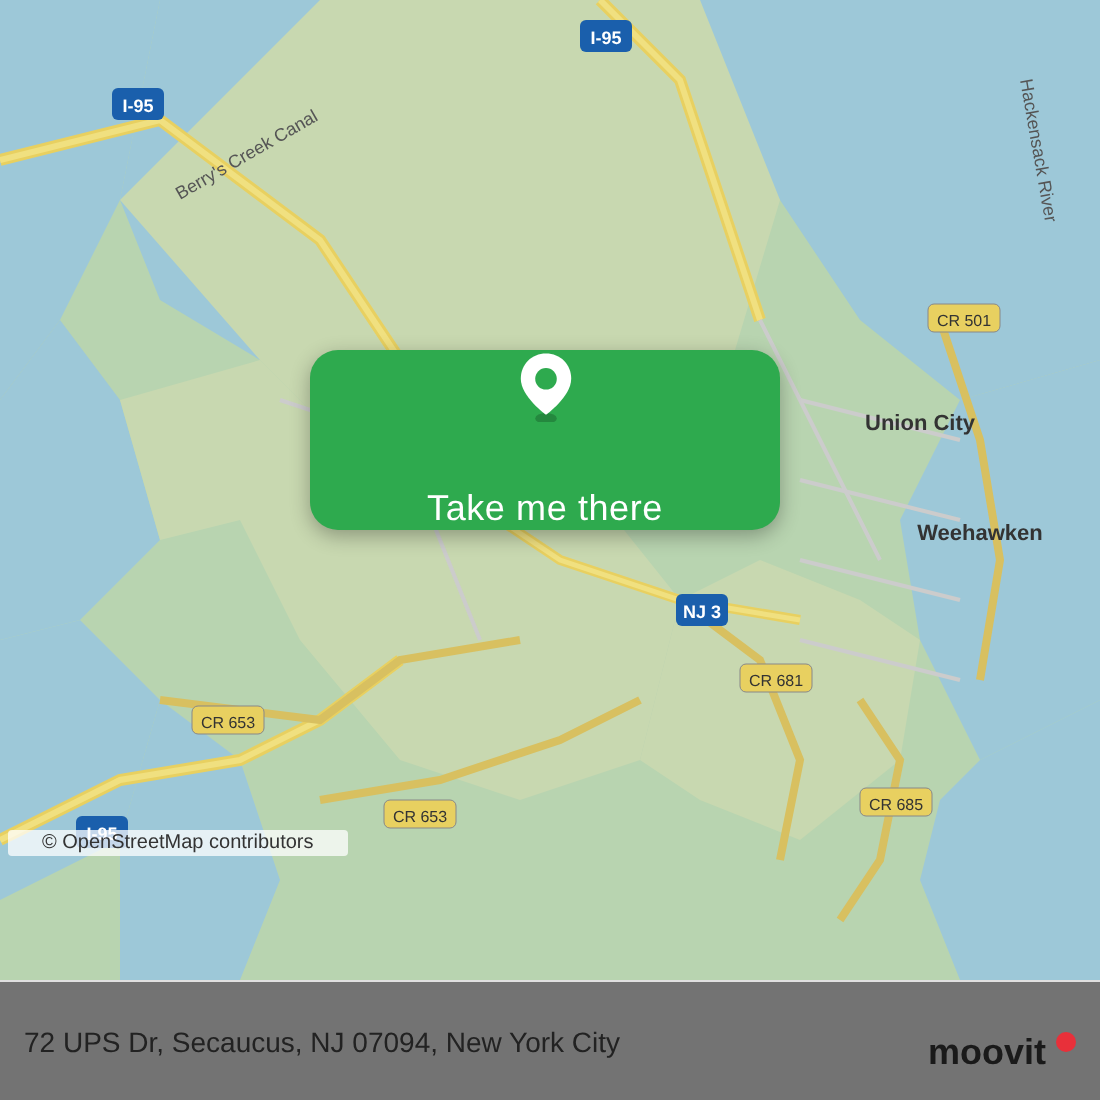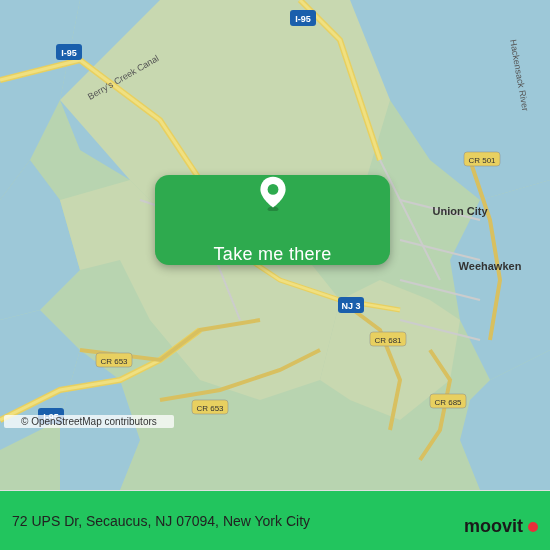--- a/index.html
+++ b/index.html
@@ -54,36 +54,35 @@
     #btn-label {
       color: white;
       font-size: 18px;
       font-weight: 500;
       letter-spacing: 0.3px;
     }
 
     #footer-bar {
       width: 550px;
       height: 60px;
-      background-color: #22c55e;
+      background-color: #737373;
       display: flex;
       align-items: center;
       padding: 0 12px;
       border-top: 1px solid #e0e0e0;
     }
 
     #footer-address {
       font-size: 14px;
       color: #222;
       flex: 1;
     }
 
     #moovit-logo {
       display: flex;
-      align-items: center;
       gap: 4px;
       margin-top: 12px;
     }
 
     #moovit-text {
       font-size: 18px;
       font-weight: bold;
       color: #1a1a1a;
     }
 

